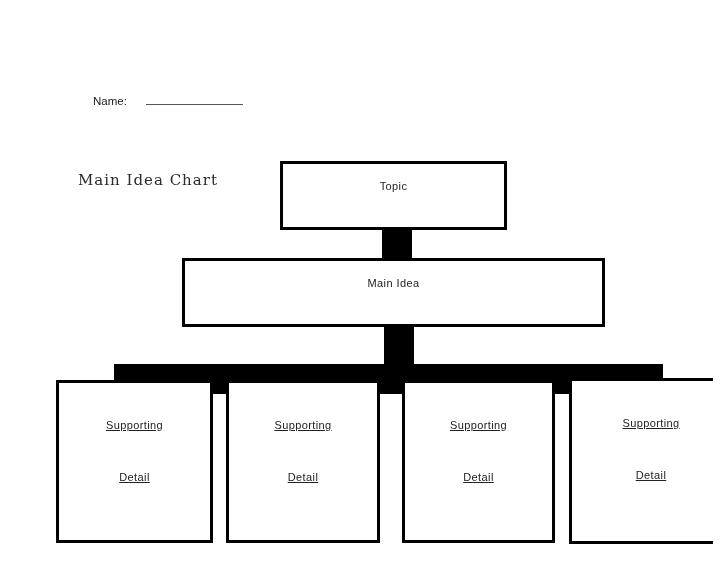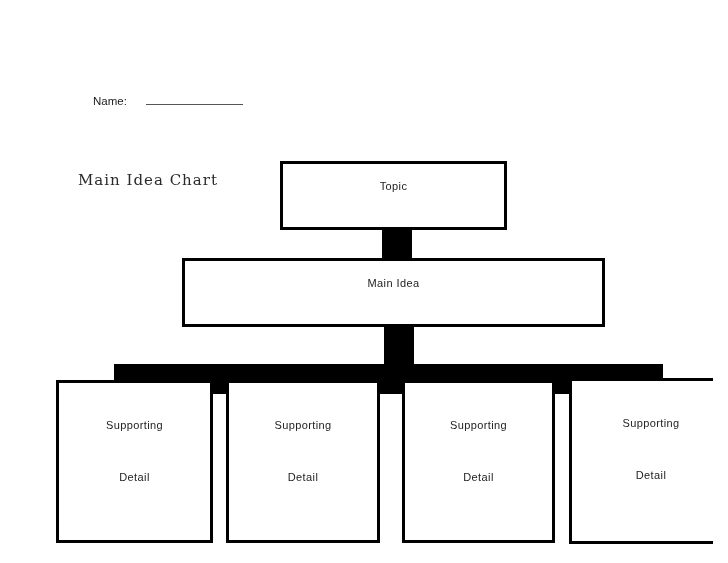--- a/index.html
+++ b/index.html
@@ -59,21 +59,21 @@
     position: absolute;
     background: #ffffff;
     border: 3px solid #000000;
     text-align: center;
     font-size: 11px;
     letter-spacing: 0.4px;
     color: #222222;
   }
   .topic-box   { left: 250px; top: 131px; width: 227px; height: 69px; padding-top: 16px; }
   .main-box    { left: 152px; top: 228px; width: 423px; height: 69px; padding-top: 16px; }
-  .sbox        { top: 350px; height: 163px; padding-top: 16px; line-height: 22px; }
+  .sbox        { top: 350px; height: 163px; padding-top: 16px; line-height: 22px; text-decoration: underline; }
   .sbox.b1 { left: 26px;  width: 157px; }
   .sbox.b2 { left: 196px; width: 154px; }
   .sbox.b3 { left: 372px; width: 153px; }
   .sbox.b4 { left: 539px; top: 348px; width: 164px; height: 166px; }
 
   
   .line { position: absolute; background: #000000; }
   .stub-topic { left: 352px; top: 199px; width: 4px; height: 31px; }
   .stub-main  { left: 354px; top: 295px; width: 4px; height: 43px; }
   .hconn      { left: 84px;  top: 334px; width: 523px; height: 4px; }

